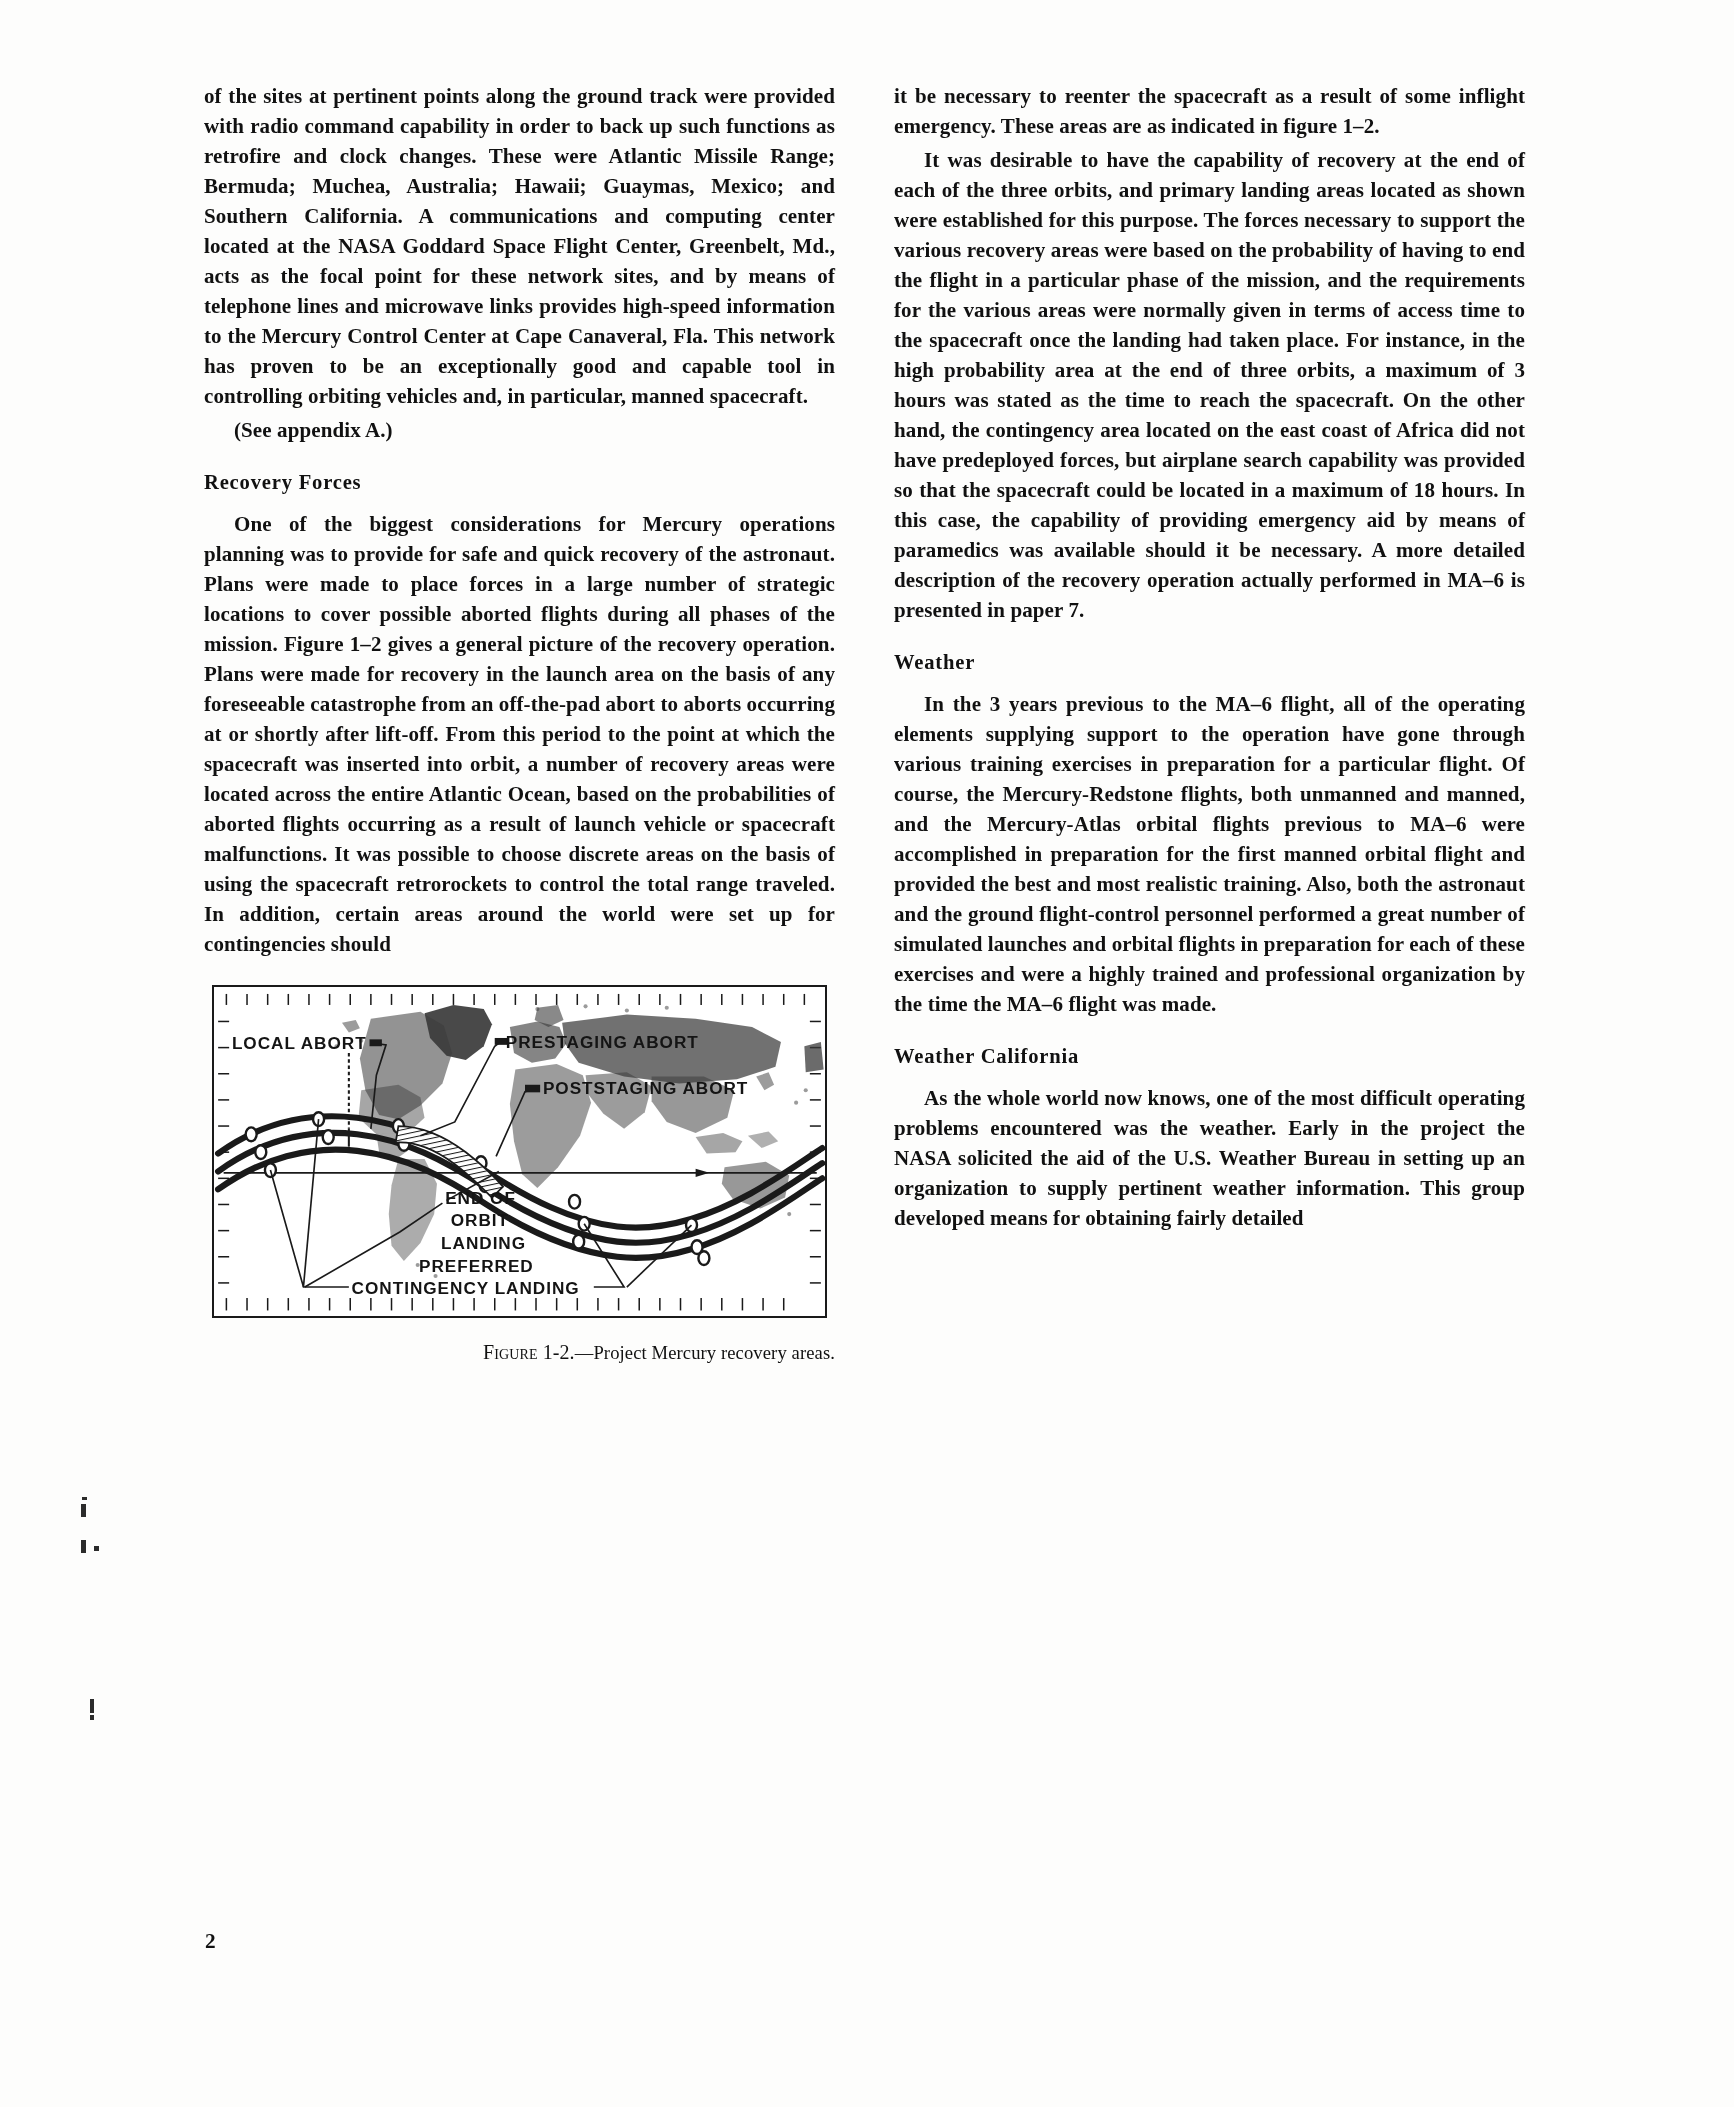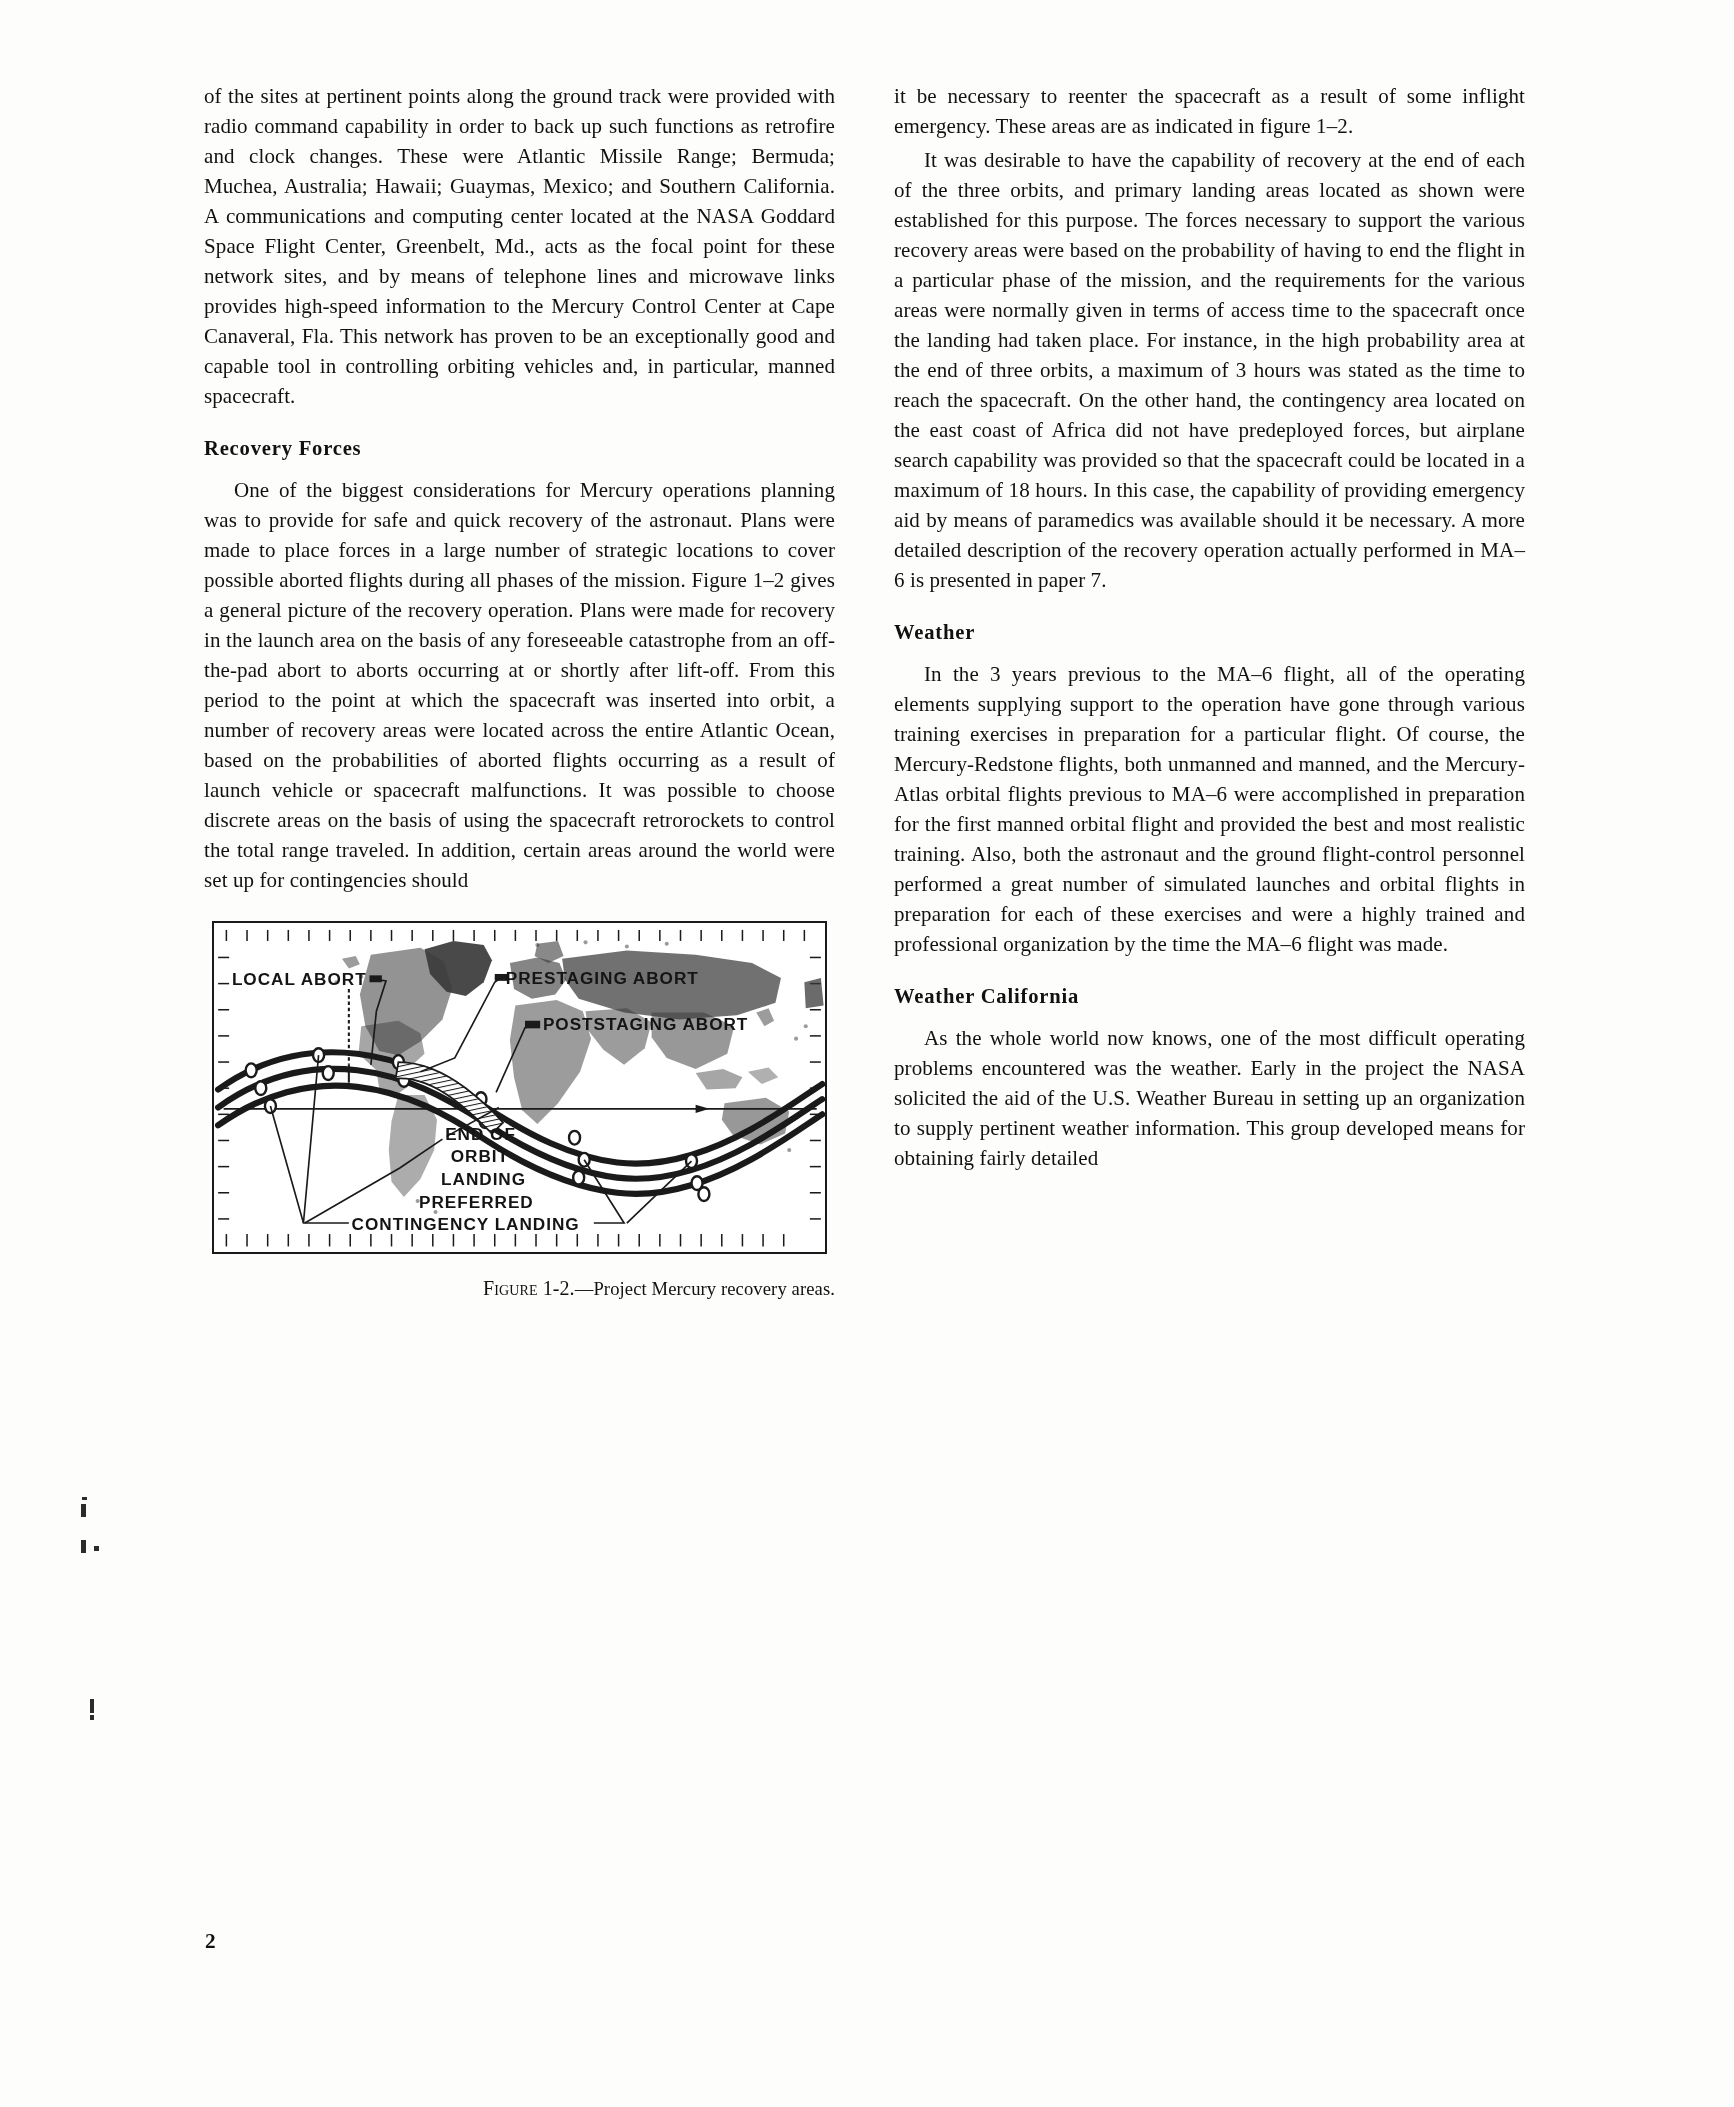--- a/index.html
+++ b/index.html
@@ -37,20 +37,21 @@
   }
 
   p.body {
     margin: 0;
     font-size: 21px;
     line-height: 30px;
     text-align: justify;
     text-justify: inter-word;
     hyphens: none;
     letter-spacing: 0.1px;
+    font-weight: bold;
   }
   p.body.indent { text-indent: 30px; }
   p.body + p.body { margin-top: 4px; }
 
   h2.section {
     margin: 26px 0 15px 0;
     font-size: 20.6px;
     font-weight: bold;
     text-align: left;
     letter-spacing: 0.8px;
@@ -114,20 +115,21 @@
   <div class="artifact a4"></div>
   <div class="artifact a5"></div>
   <div class="artifact a6"></div>
 
   <div class="columns">
 
     <div class="col">
 
       <p class="body">of the sites at pertinent points along the ground track were provided with radio command capability in order to back up such functions as retrofire and clock changes. These were Atlantic Missile Range; Bermuda; Muchea, Australia; Hawaii; Guaymas, Mexico; and Southern California. A communications and computing center located at the NASA Goddard Space Flight Center, Greenbelt, Md., acts as the focal point for these network sites, and by means of telephone lines and microwave links provides high-speed information to the Mercury Control Center at Cape Canaveral, Fla. This network has proven to be an exceptionally good and capable tool in controlling orbiting vehicles and, in particular, manned spacecraft.</p>
 
+      <p class="body indent">(See appendix A.)</p>
 
       <h2 class="section">Recovery Forces</h2>
 
       <p class="body indent">One of the biggest considerations for Mercury operations planning was to provide for safe and quick recovery of the astronaut. Plans were made to place forces in a large number of strategic locations to cover possible aborted flights during all phases of the mission. Figure 1–2 gives a general picture of the recovery operation. Plans were made for recovery in the launch area on the basis of any foreseeable catastrophe from an off-the-pad abort to aborts occurring at or shortly after lift-off. From this period to the point at which the spacecraft was inserted into orbit, a number of recovery areas were located across the entire Atlantic Ocean, based on the probabilities of aborted flights occurring as a result of launch vehicle or spacecraft malfunctions. It was possible to choose discrete areas on the basis of using the spacecraft retrorockets to control the total range traveled. In addition, certain areas around the world were set up for contingencies should</p>
 
       <div class="figure-block">
         <div class="figure-frame">
           <svg viewBox="0 0 888 478" width="611" height="329">
             <defs>
               <pattern id="hatch" width="7" height="7" patternUnits="userSpaceOnUse" patternTransform="rotate(78)">

